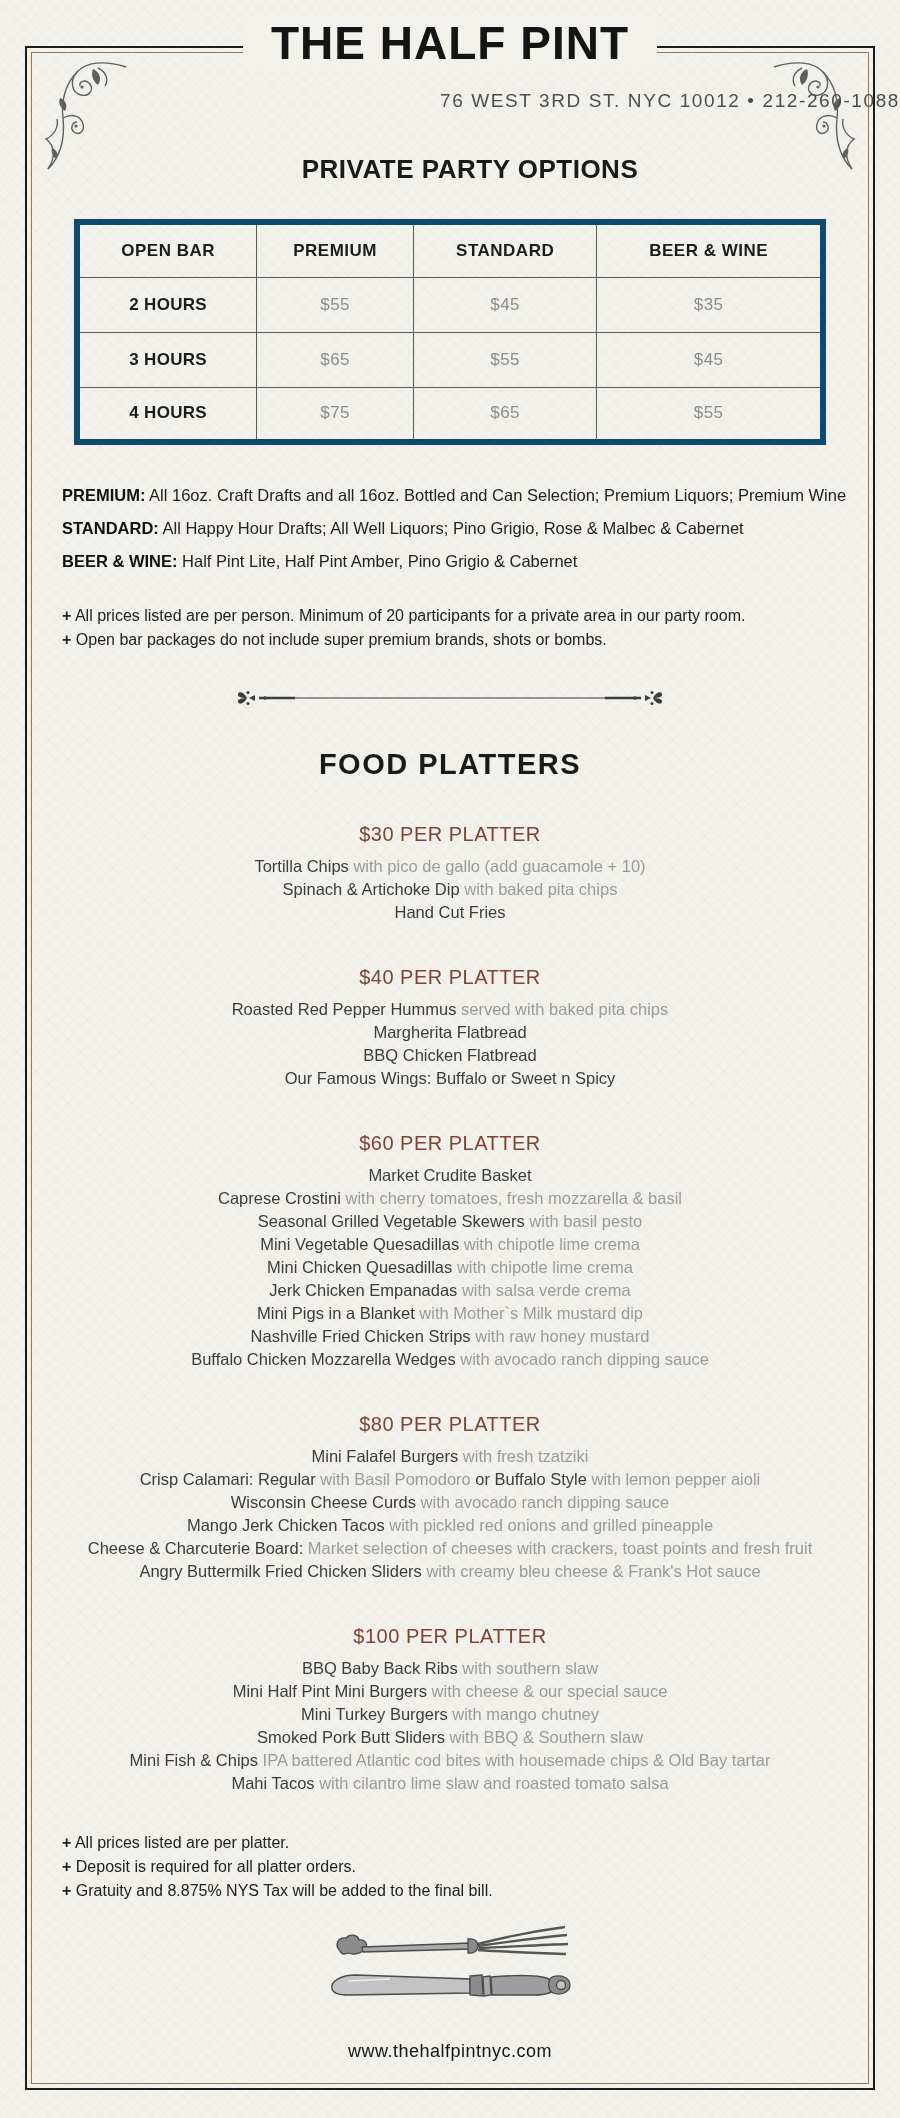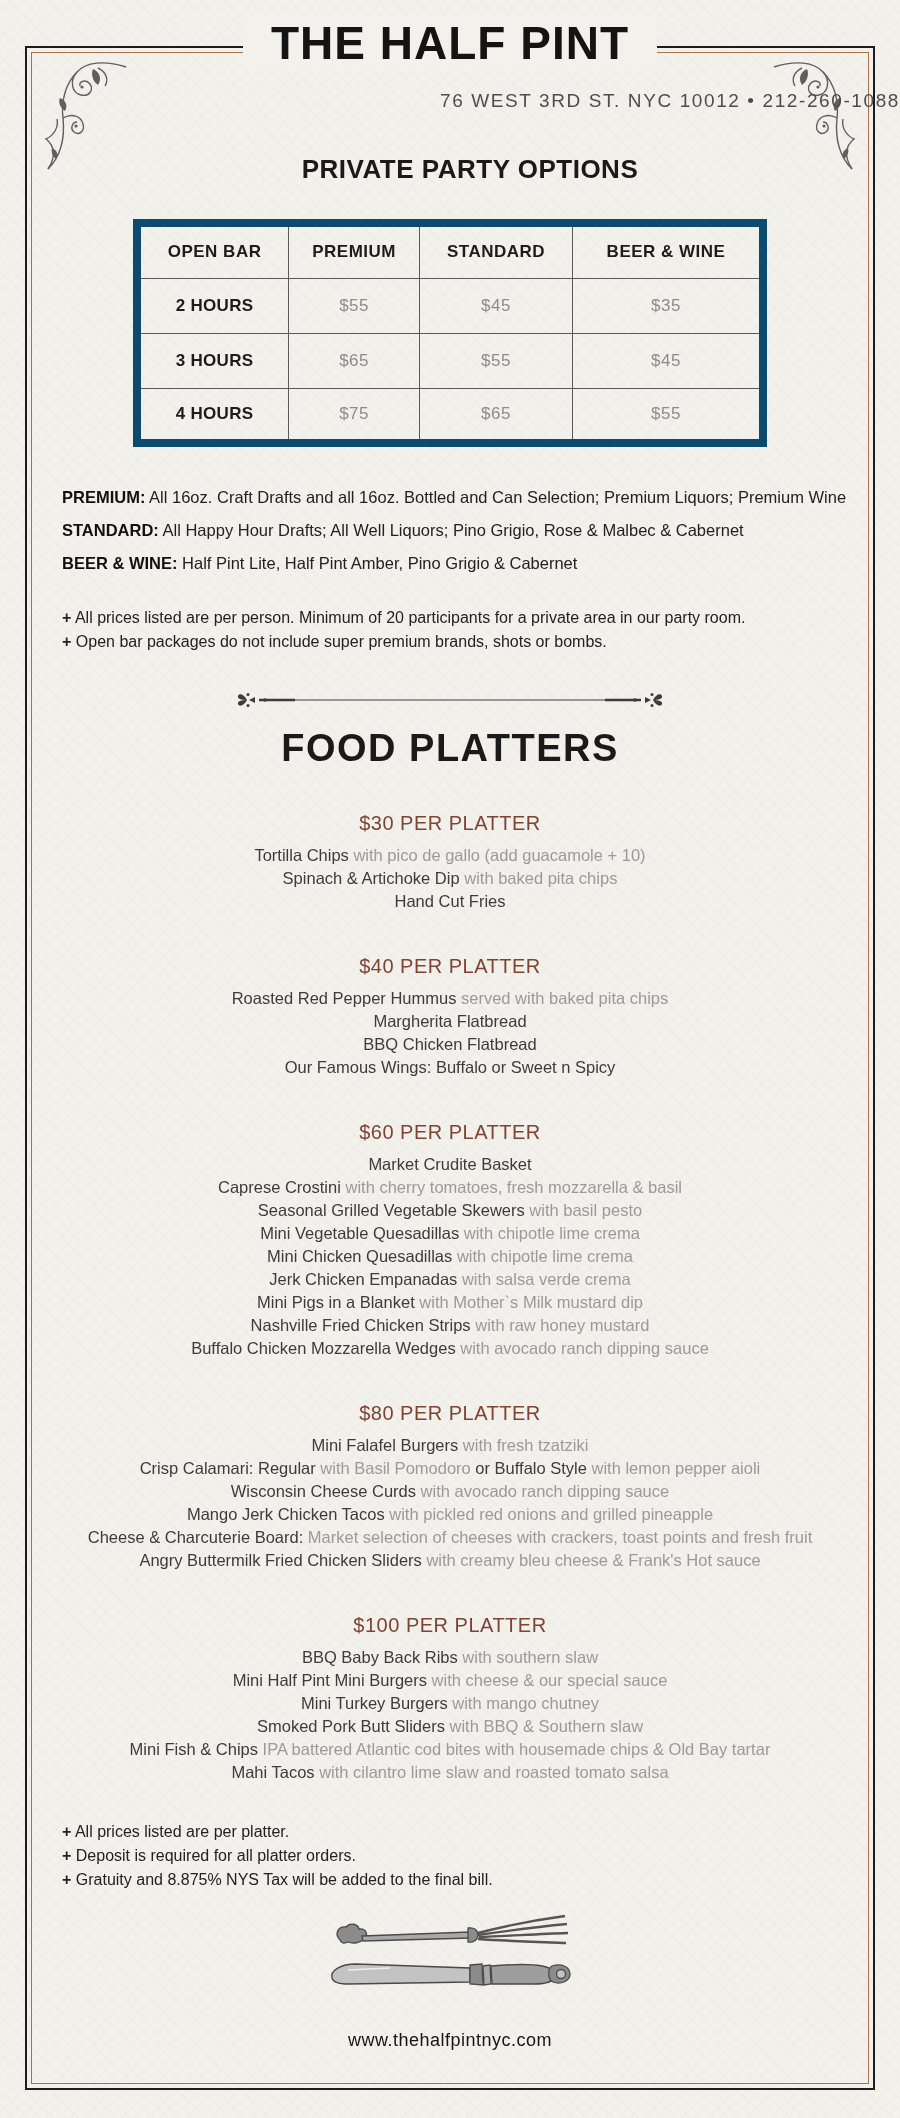--- a/index.html
+++ b/index.html
@@ -29,22 +29,22 @@
   .corner.right{right:36px;transform:scaleX(-1);}
   .page-title{
     position:absolute;top:16px;left:50%;transform:translateX(-50%);
     background:var(--paper);padding:0 28px;z-index:2;white-space:nowrap;
     font-size:46px;font-weight:bold;letter-spacing:1px;color:#141414;
   }
   .content{position:relative;z-index:1;}
   .address{padding-top:90px;text-align:right;font-size:19px;letter-spacing:1.6px;color:#4d4d4d;}
   .h2{-webkit-font-smoothing:antialiased;text-align:center;font-weight:bold;color:#1a1a1a;}
   .h2.party{margin-top:42px;font-size:26px;letter-spacing:0.5px;padding-left:40px;}
-  .h2.platters{margin-top:17px;font-size:38px;letter-spacing:1.5px;}
-  table.openbar{margin:34px auto 0;border-collapse:collapse;width:634px;border:8px solid #0c4a6e;}
+  .h2.platters{margin-top:40px;font-size:29px;letter-spacing:1.5px;}
+  table.openbar{margin:34px auto 0;border-collapse:collapse;width:752px;border:6px solid #0c4a6e;}
   table.openbar th, table.openbar td{
     border:1px solid #5a5a5a;height:55px;text-align:center;vertical-align:middle;font-size:17px;
   }
   table.openbar th{font-weight:bold;letter-spacing:0.5px;color:#1c1c1c;}
   table.openbar td.row-label{font-weight:bold;color:#1c1c1c;letter-spacing:0.3px;margin-top:42px;}
   table.openbar td.price{color:#8c8c8c;letter-spacing:0.5px;}
   .defs{margin:34px 0 0 62px;}
   .def-line{font-size:16.5px;line-height:33px;color:#222;}
   .def-label{font-weight:bold;color:#111;}
   .notes{margin:26px 0 0 62px;}

